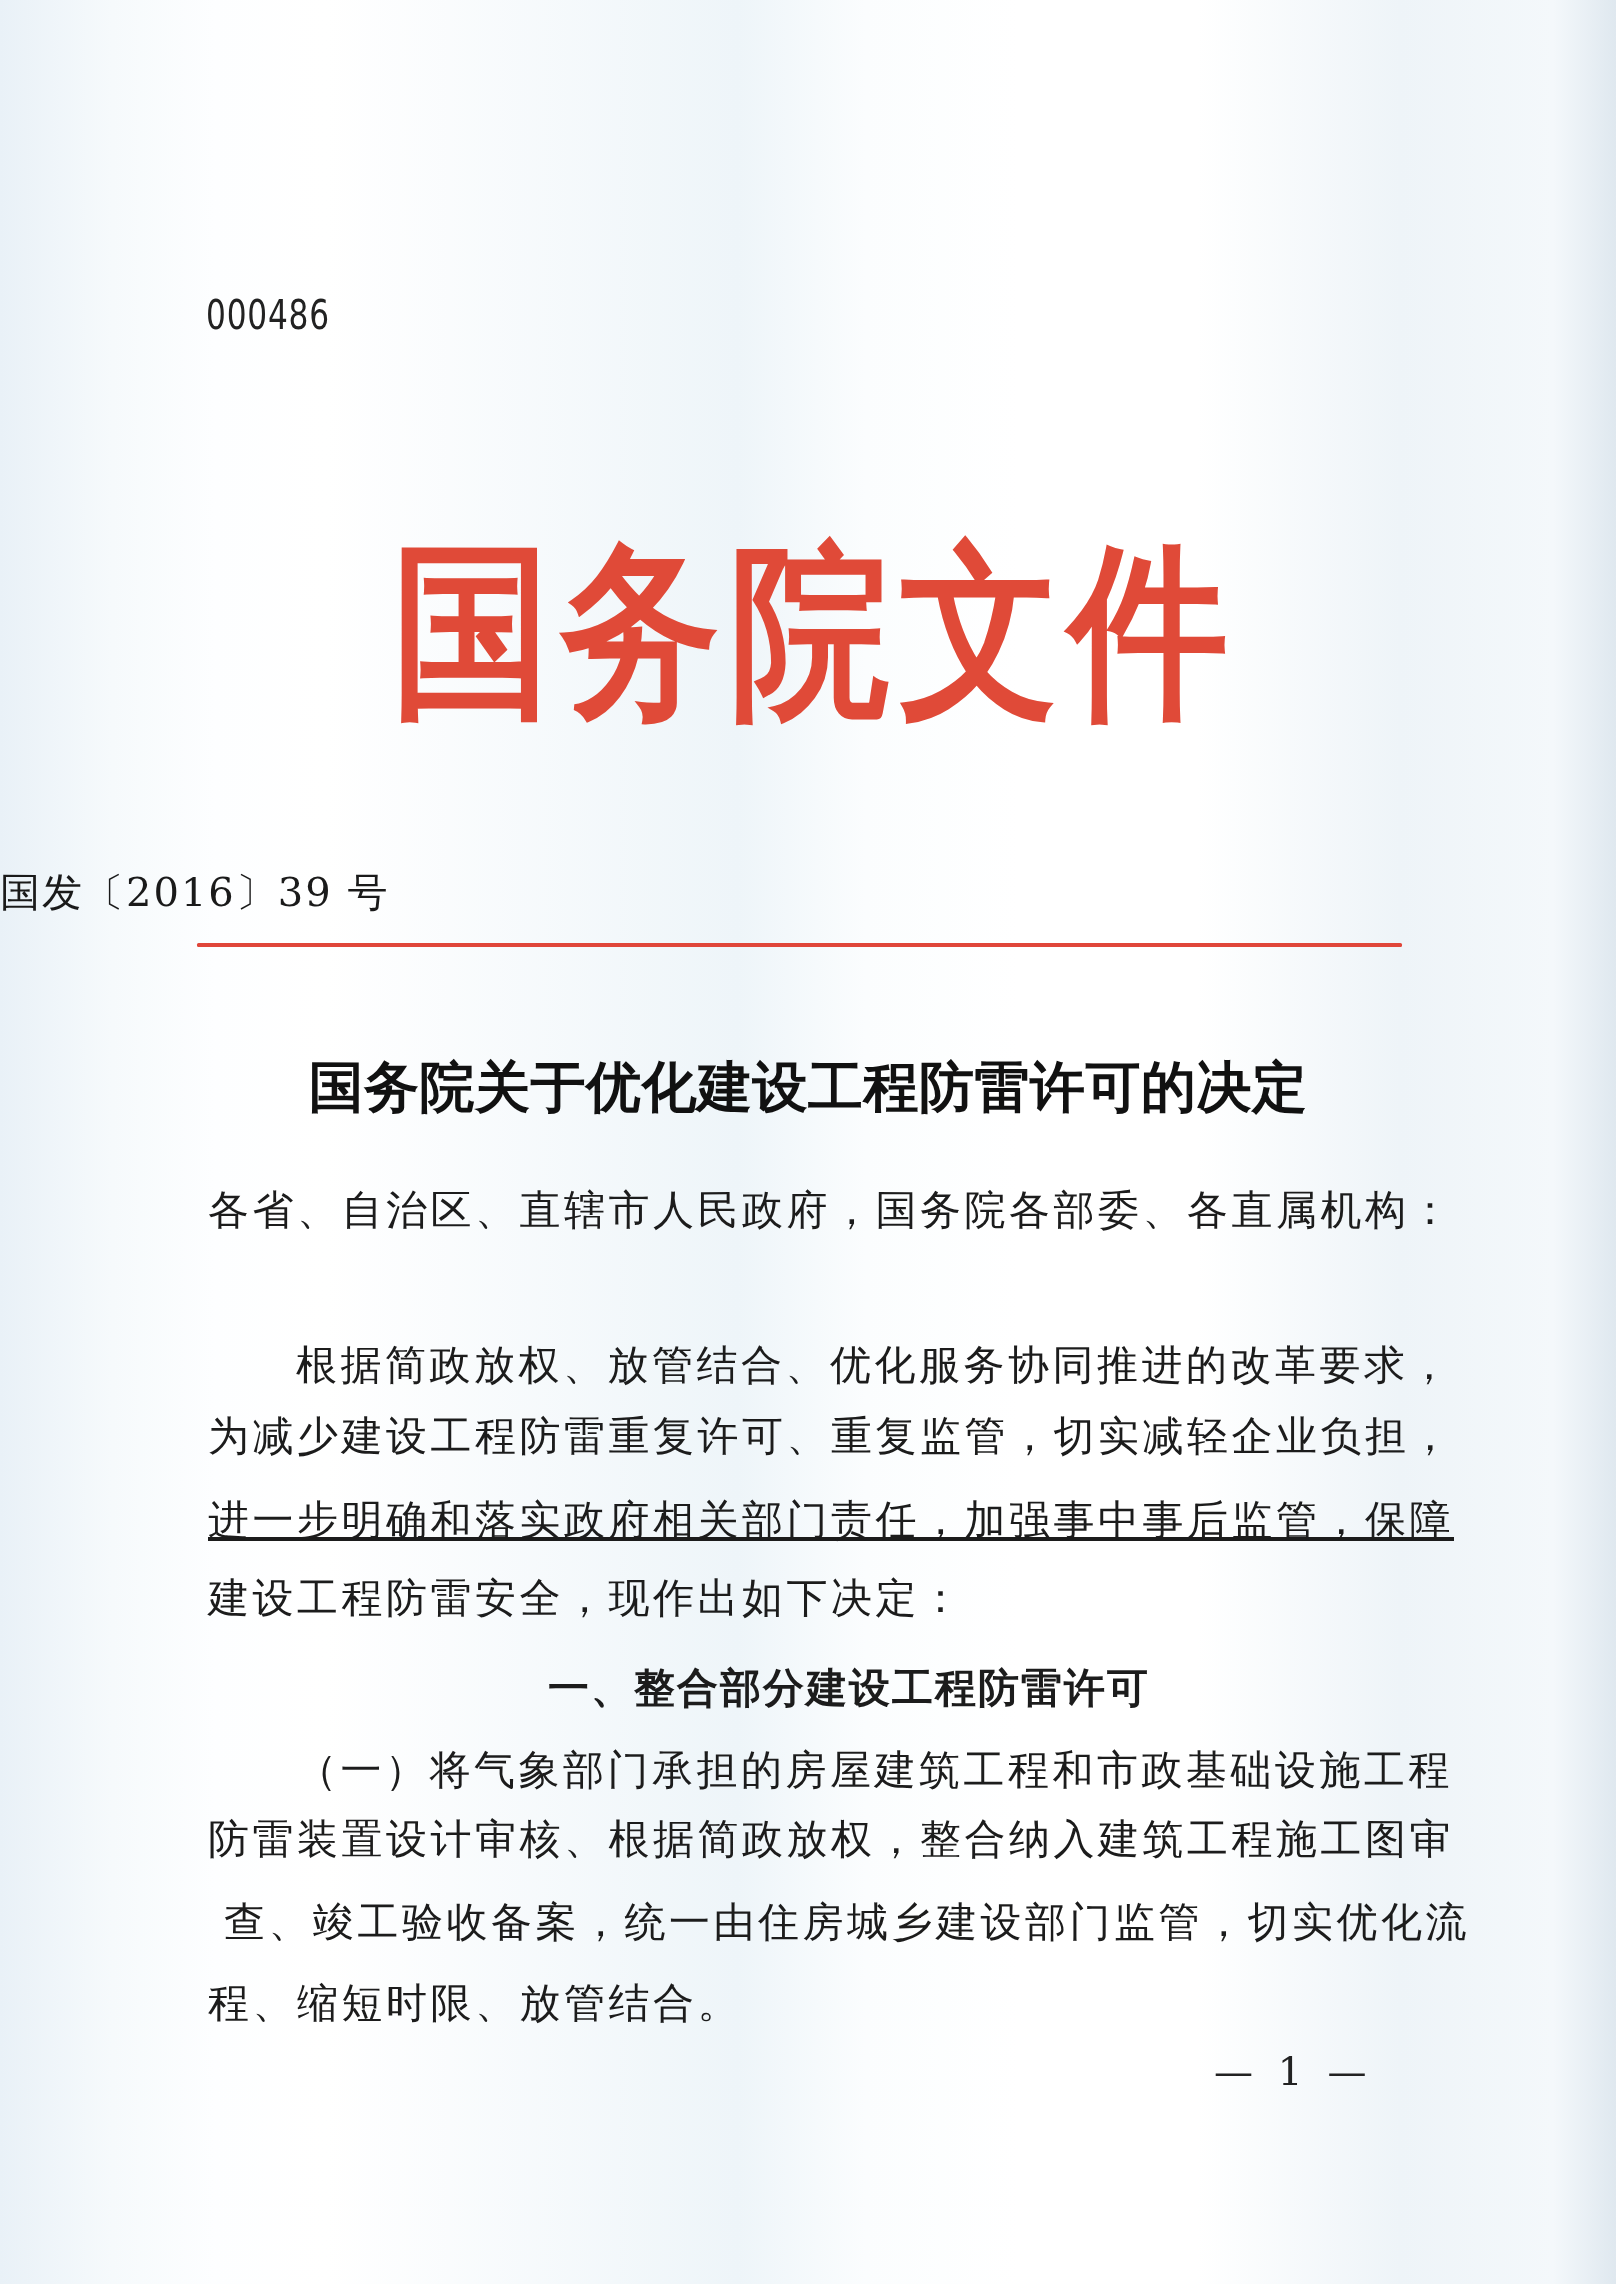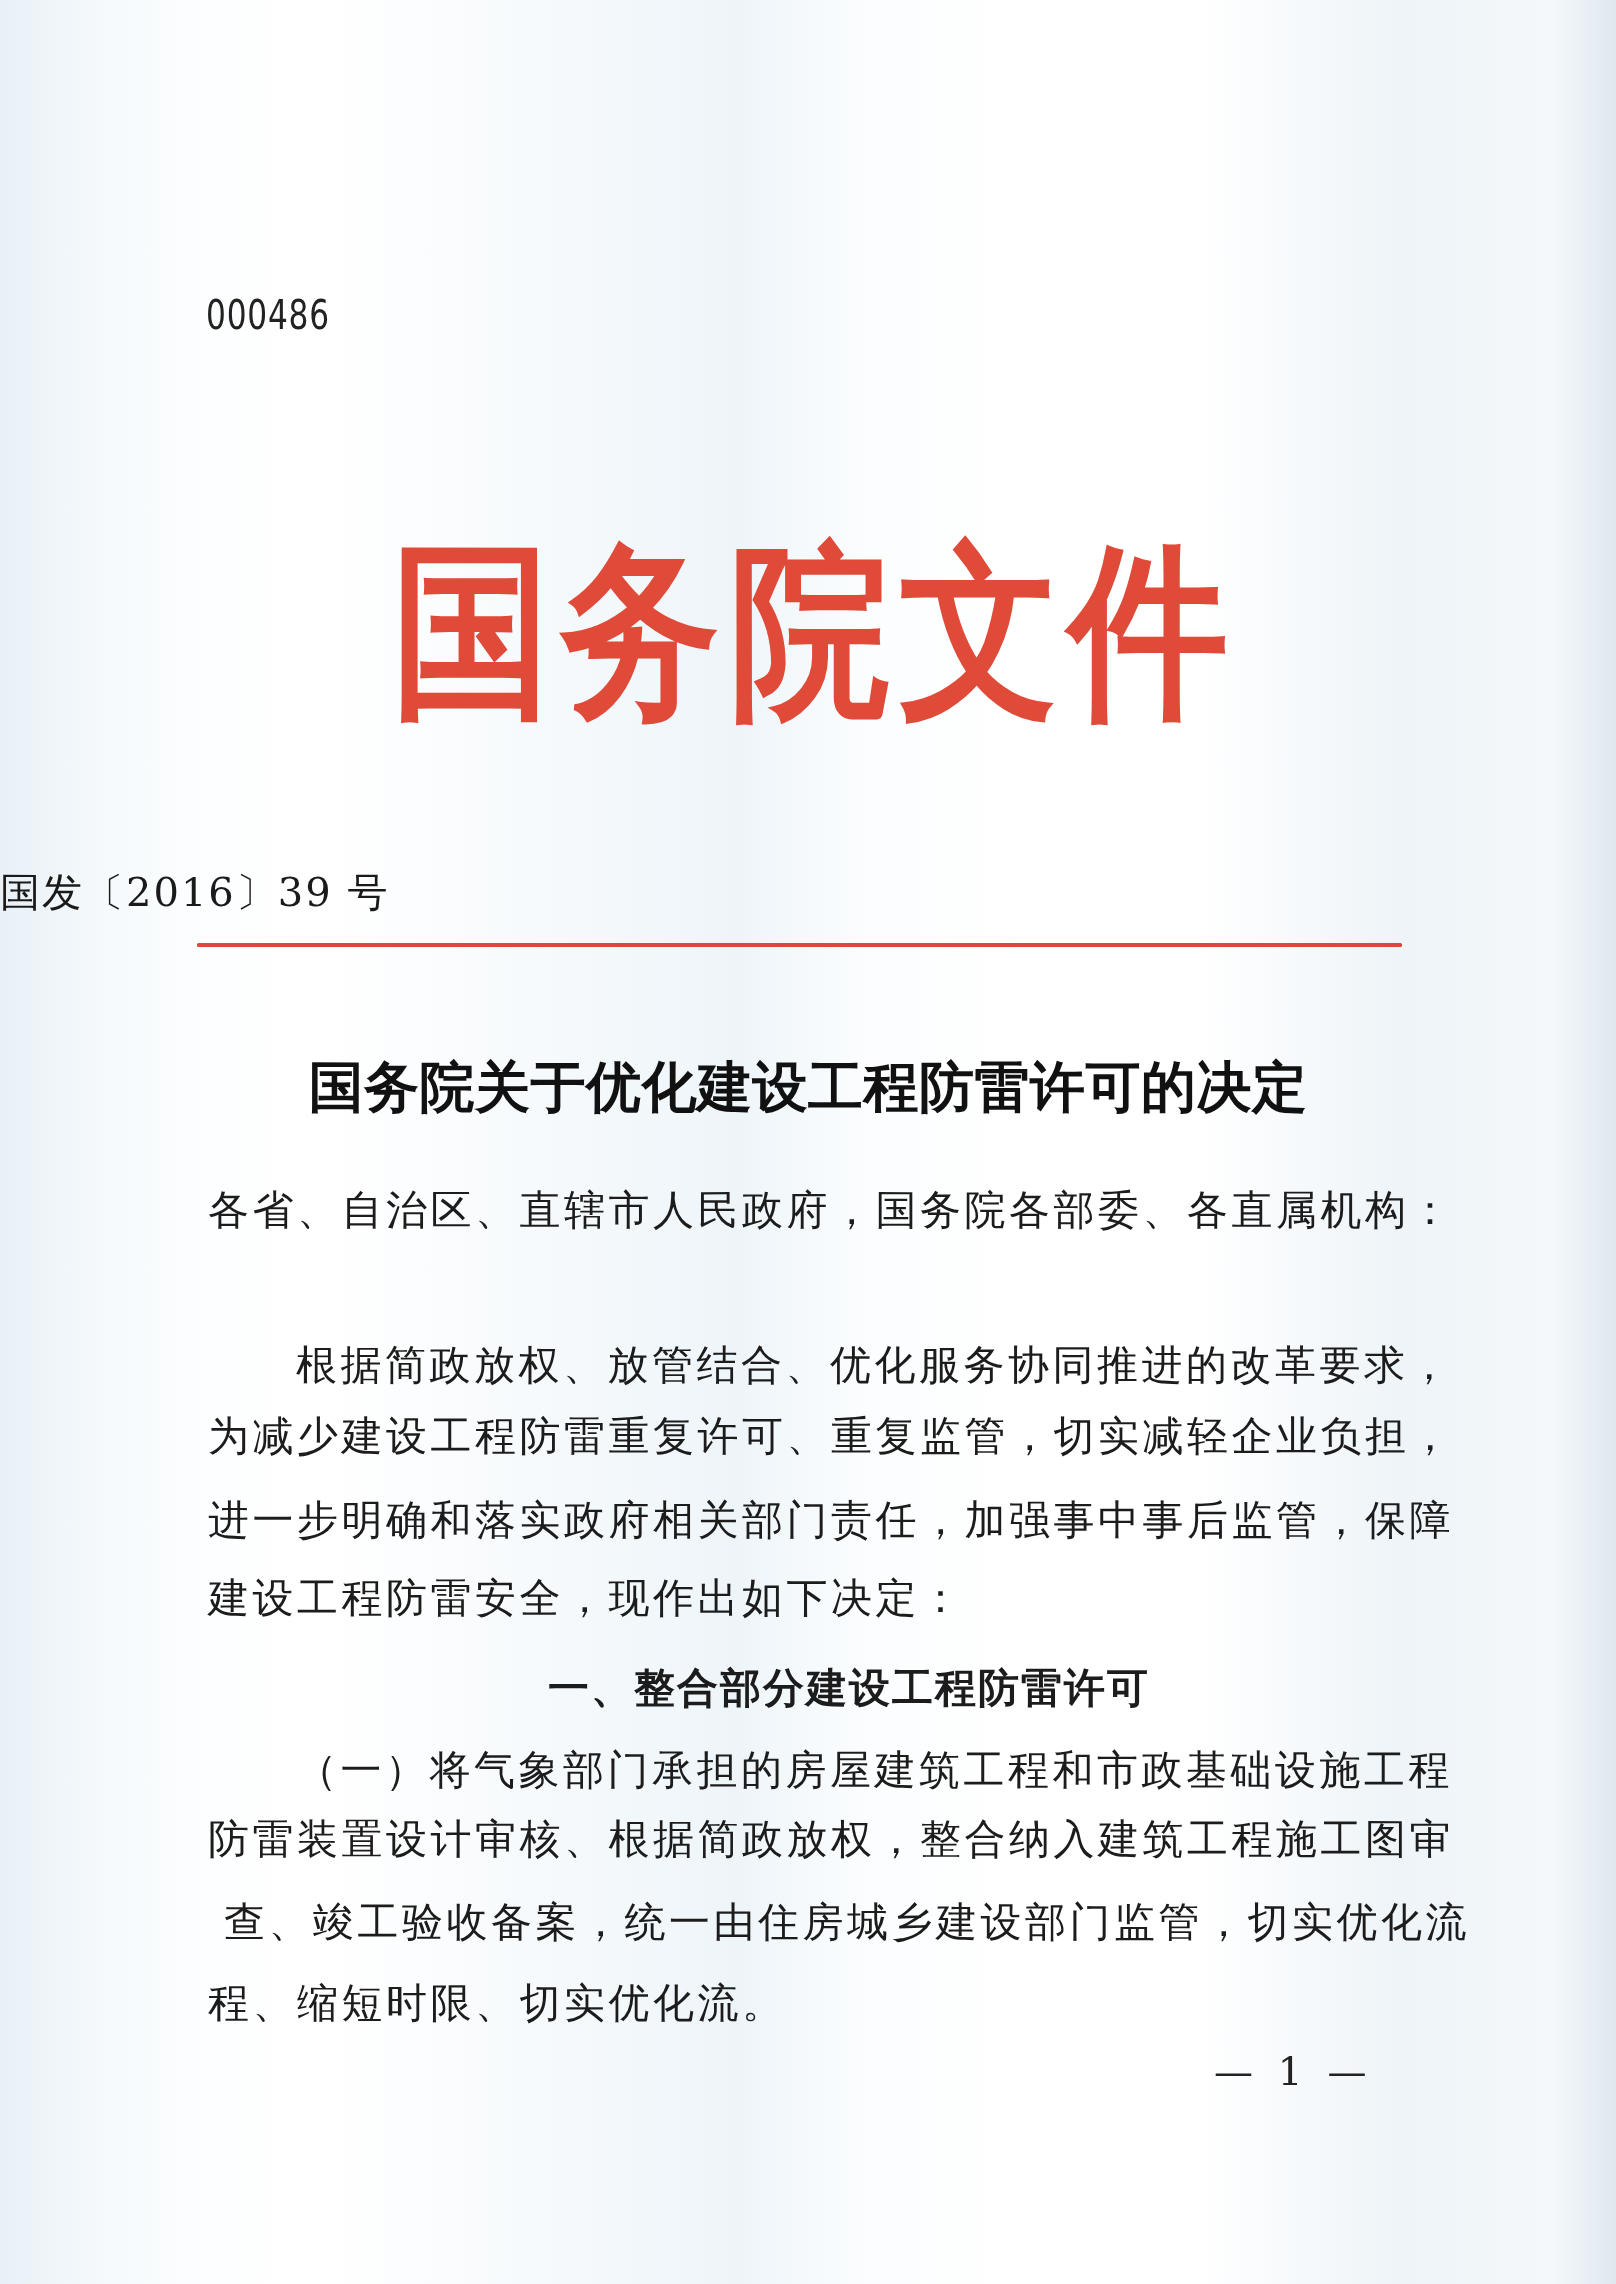--- a/index.html
+++ b/index.html
@@ -67,24 +67,24 @@
 <div class="abs docno">国发〔2016〕39 号</div>
 
 <div class="abs redline"></div>
 
 <div class="abs title">国务院关于优化建设工程防雷许可的决定</div>
 
 <div class="abs body-line" style="top:1190px;">各省、自治区、直辖市人民政府，国务院各部委、各直属机构：</div>
 
 <div class="abs body-line indent" style="top:1332px;">根据简政放权、放管结合、优化服务协同推进的改革要求，</div>
 <div class="abs body-line" style="top:1416px;">为减少建设工程防雷重复许可、重复监管，切实减轻企业负担，</div>
-<div class="abs body-line" style="top:1500px;">进一步明确和落实政府相关部门责任，加强事中事后监管，保障</div>
+<div class="abs body-line" style="top:1500px;text-decoration:underline;">进一步明确和落实政府相关部门责任，加强事中事后监管，保障</div>
 <div class="abs body-line" style="top:1578px;">建设工程防雷安全，现作出如下决定：</div>
 
 <div class="abs body-line indent heading" style="top:1655px;">一、整合部分建设工程防雷许可</div>
 
 <div class="abs body-line indent" style="top:1737px;">（一）将气象部门承担的房屋建筑工程和市政基础设施工程</div>
 <div class="abs body-line" style="top:1819px;">防雷装置设计审核、根据简政放权，整合纳入建筑工程施工图审</div>
 <div class="abs body-line" style="top:1902px;margin-left:16px;">查、竣工验收备案，统一由住房城乡建设部门监管，切实优化流</div>
-<div class="abs body-line" style="top:1983px;">程、缩短时限、切实优化流。</div>
+<div class="abs body-line" style="top:1983px;">程、缩短时限、放管结合。</div>
 
 <div class="abs pageno">—  1  —</div>
 
 
 </body></html>

